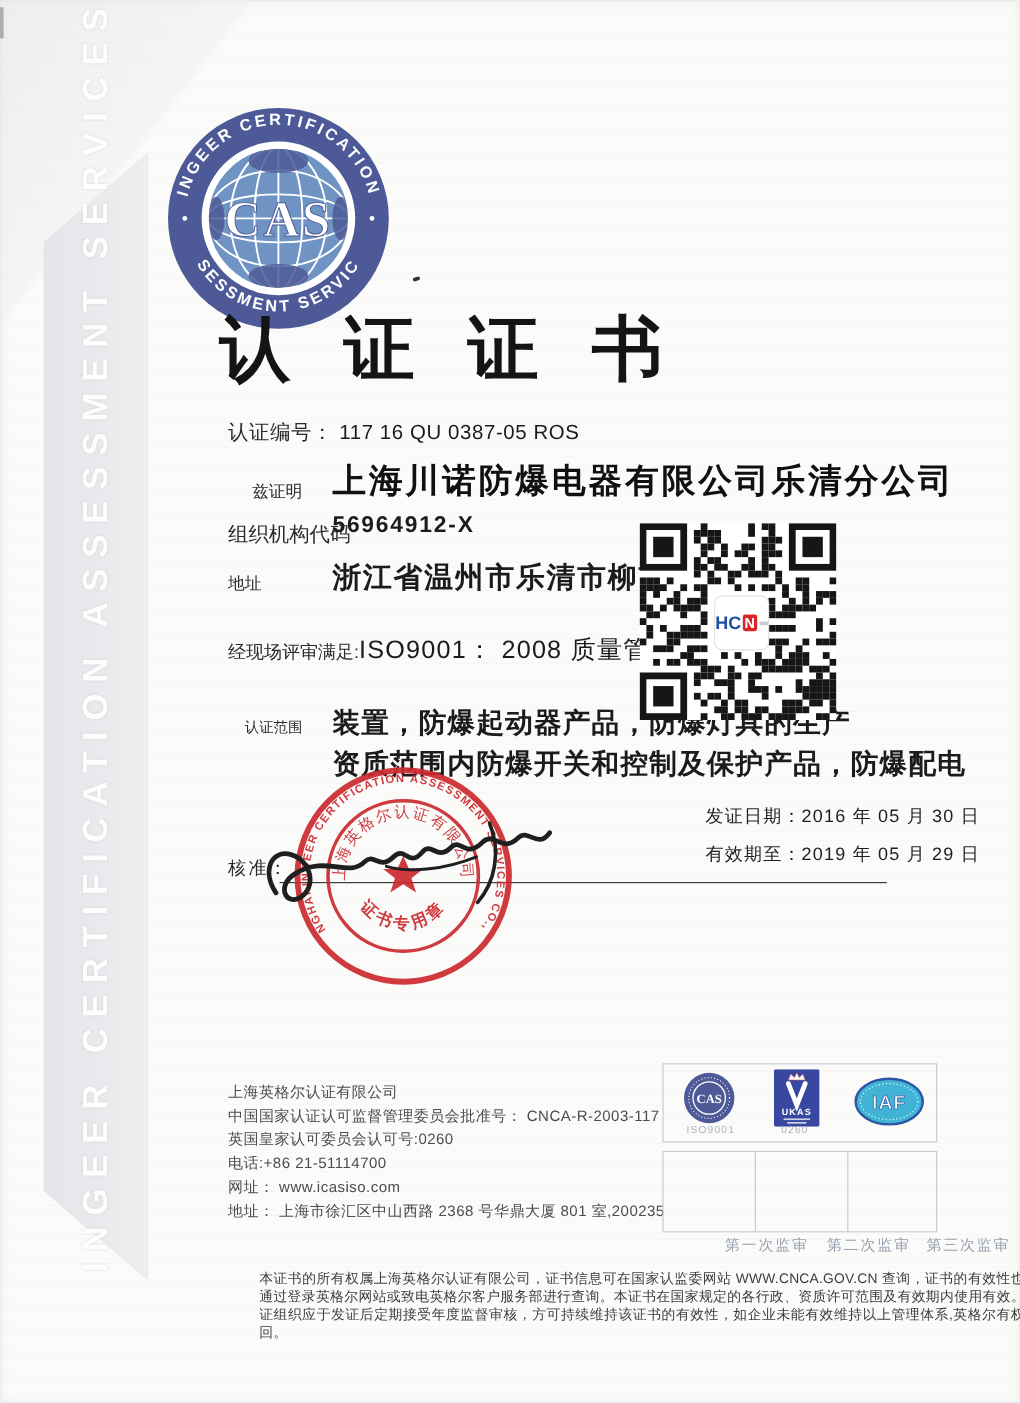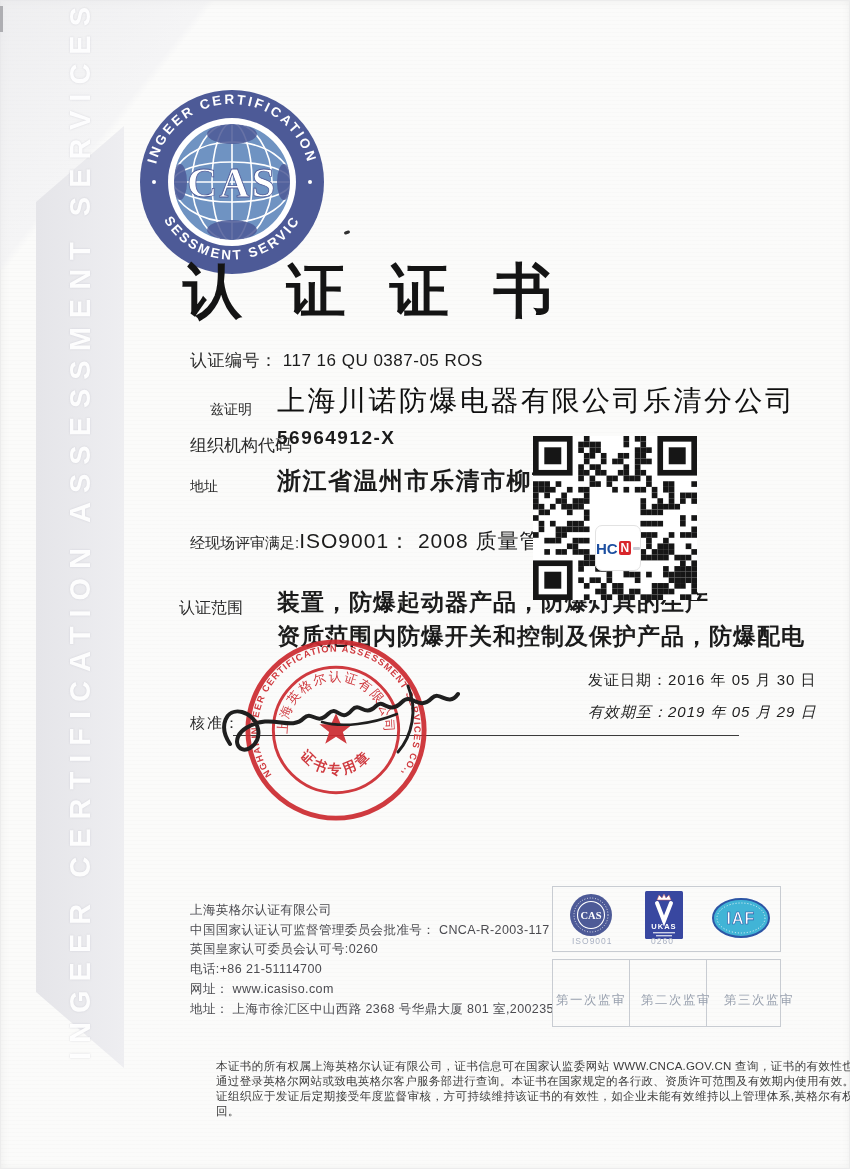--- a/index.html
+++ b/index.html
@@ -19,56 +19,56 @@
   .fold{left:0;top:0;width:270px;height:270px;
         background:linear-gradient(128deg, rgba(228,228,232,0.55) 0%, rgba(236,236,240,0.4) 43%, transparent 45%);}
   .edge-dash{left:0;top:6px;width:3px;height:26px;background:#aeaeb2;}
   .speck{left:344px;top:231px;width:6px;height:3px;background:#2f2f2f;border-radius:2px;transform:rotate(-18deg);}
 
   .title{left:183px;top:252px;font-size:59px;font-weight:bold;letter-spacing:14px;color:#141414;}
 
   .lbl{color:#2a2a2a;}
   .row-certno{left:190px;top:349px;font-size:17px;letter-spacing:0.5px;}
   .lbl-certify{left:190px;top:401px;font-size:14px;margin-left:20px;}
-  .company{left:277px;top:382px;font-size:28px;font-weight:normal;letter-spacing:2.5px;color:#101010;white-space:nowrap;}
+  .company{left:277px;top:382px;font-size:28px;font-weight:bold;letter-spacing:2.5px;color:#101010;white-space:nowrap;}
   .lbl-org{left:190px;top:434px;font-size:17px;}
   .orgcode{left:277px;top:427px;font-size:19px;font-weight:bold;letter-spacing:1.5px;}
   .lbl-addr{left:190px;top:478px;font-size:14px;}
   .address{left:277px;top:465px;font-size:24px;font-weight:bold;letter-spacing:1.5px;white-space:nowrap;}
   .row-std{left:190px;top:527px;white-space:nowrap;}
   .lbl-std{font-size:15px;}
   .stdval{font-size:21px;letter-spacing:1px;}
-  .lbl-scope{left:179px;top:598px;font-size:16px;}
+  .lbl-scope{left:204px;top:598px;font-size:12px;}
   .scope{left:277px;top:585px;width:560px;font-size:23px;font-weight:bold;line-height:34px;letter-spacing:1px;}
 
   .qr{left:533px;top:436px;width:164px;height:164px;z-index:6;}
   .qr svg{display:block;}
   .qr-logo{left:595px;top:496px;width:44px;height:44px;z-index:7;background:#fff;border:1px solid #e2e2e2;
            border-radius:7px;display:flex;align-items:center;justify-content:center;gap:0;
-           font-weight:bold;font-size:15px;margin-top:29px;}
+           font-weight:bold;font-size:15px;}
   .qr-logo .h{color:#1d4fa0;}
   .qr-logo .n{display:inline-block;background:#d8262b;color:#fff;font-size:12px;line-height:14px;width:14px;
               text-align:center;border-radius:2px;margin-left:1px;}
   .qr-logo .tiny{width:8px;height:3px;background:#c9ccd4;margin-left:2px;border-radius:1px;}
 
   .date-issue{left:588px;top:671px;font-size:15px;letter-spacing:1px;color:#1e1e1e;}
-  .date-valid{left:588px;top:703px;font-size:15px;letter-spacing:1px;color:#1e1e1e;font-style:italic;}
+  .date-valid{left:588px;top:703px;font-size:15px;letter-spacing:1px;color:#1e1e1e;}
   .lbl-approve{left:190px;top:714px;font-size:15px;letter-spacing:2px;}
   .approve-line{left:233px;top:735px;width:506px;border-top:1px solid #3c3c3c;z-index:1;}
   .seal{left:242px;top:636px;width:188px;height:188px;z-index:2;opacity:0.92;}
   .sig{left:212px;top:652px;width:260px;height:120px;z-index:3;}
 
   .foot-info{left:190px;top:901px;font-size:12.5px;line-height:19.7px;color:#4b4b50;letter-spacing:0.4px;}
   .logo-box{left:552px;top:886px;width:227px;height:64px;border:1px solid #c8ccd2;}
   .iso-lbl{left:572px;top:936px;font-size:8.5px;color:#a9b1c2;letter-spacing:1px;}
   .ukas-lbl{left:651px;top:936px;font-size:8.5px;color:#a9b1c2;letter-spacing:1px;}
   .grid{left:552px;top:959px;width:227px;height:66px;border:1px solid #c8ccd2;}
   .grid .v1{position:absolute;left:76px;top:0;width:1px;height:100%;background:#c8ccd2;}
   .grid .v2{position:absolute;left:153px;top:0;width:1px;height:100%;background:#c8ccd2;}
-  .audit{top:992px;font-size:12.5px;color:#98a0ae;letter-spacing:1.5px;white-space:nowrap;}
+  .audit{top:1030px;font-size:12.5px;color:#98a0ae;letter-spacing:1.5px;white-space:nowrap;margin-left:48px;}
   .a1{left:556px;} .a2{left:641px;} .a3{left:724px;text-align:center;}
 
   .fineprint{left:188px;top:1059px;width:650px;font-size:11.5px;line-height:15px;color:#3c3c3c;
              text-align:justify;letter-spacing:0.2px;margin-left:28px;}
 </style>
 </head>
 <body>
 
 <div id="page">
 

